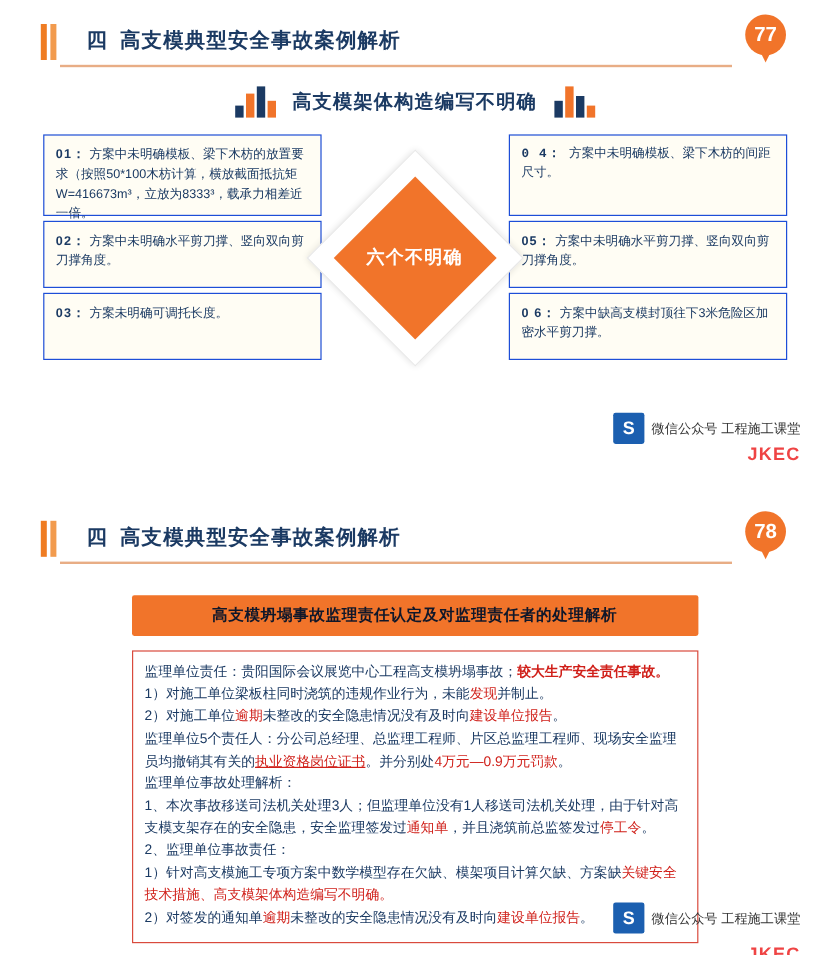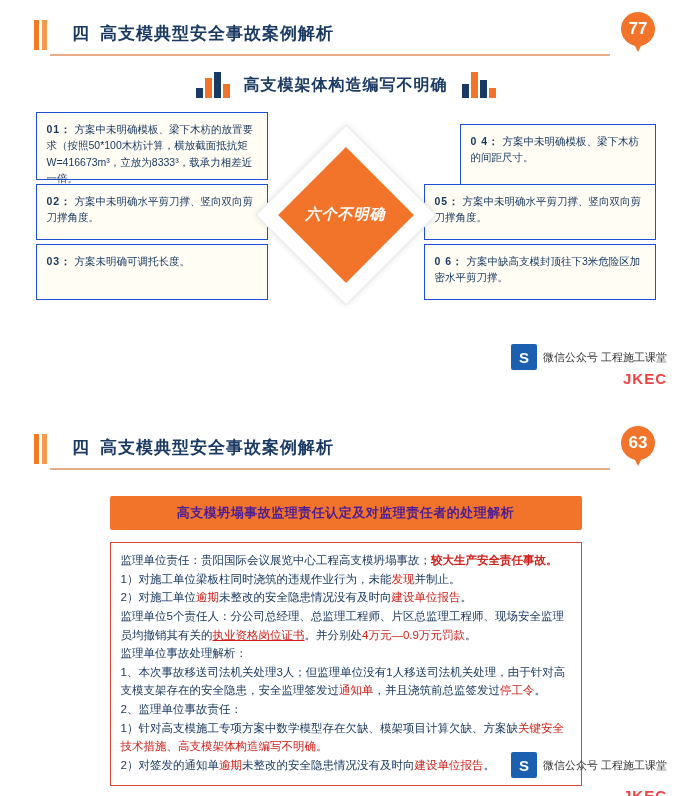--- a/index.html
+++ b/index.html
@@ -117,29 +117,29 @@
     background: #fffdf4;
     padding: 8px 10px;
     font-size: 10.5px;
     color: #1b3a63;
     line-height: 1.55;
   }
   .box b { color: #1b3a63; font-weight: bold; letter-spacing: 1px; }
   .box-l1 { left: 0; top: 0; width: 232px; height: 68px; }
   .box-l2 { left: 0; top: 72px; width: 232px; height: 56px; }
   .box-l3 { left: 0; top: 132px; width: 232px; height: 56px; }
-  .box-r1 { right: 0; top: 12px; width: 196px; height: 68px; }
+  .box-r1 { right: 0; top: 0; width: 232px; height: 68px; font-family: Liberation Mono, monospace; }
   .box-r2 { right: 0; top: 72px; width: 232px; height: 56px; }
   .box-r3 { right: 0; top: 132px; width: 232px; height: 56px; }
 
   .diamond-wrap {
     position: absolute;
     left: 50%; top: 28px;
     transform: translateX(-50%);
-    width: 150px; height: 150px; font-style: italic;
+    width: 150px; height: 150px;
   }
   .diamond-outer {
     position: absolute;
     left: 50%; top: 50%;
     width: 128px; height: 128px;
     margin: -64px 0 0 -64px;
     background: #fff;
     border: 1px solid #e8e8e8;
     transform: rotate(45deg);
     box-shadow: 0 0 6px rgba(0,0,0,.12);
@@ -194,21 +194,21 @@
     letter-spacing: 1px;
   }
 
   .gap { height: 18px; background: #fff; }
 
   
   .banner {
     width: 472px;
     margin: 26px auto 0 auto;
     background: #f1742a;
-    color: #4c1d95;
+    color: #0f172a;
     font-size: 13px;
     font-weight: bold;
     text-align: center;
     padding: 8px 0;
     letter-spacing: .5px;
     border-radius: 2px;
   }
   .redbox {
     width: 472px;
     margin: 12px auto 0 auto;
@@ -314,21 +314,21 @@
     <div class="slide-header">
       <div class="hdr-bars">
           <i></i>
           <i></i>
         </div>
       <div class="hdr-num">四</div>
       <div class="hdr-title">高支模典型安全事故案例解析</div>
       <div class="hdr-rule"></div>
       <div class="pin">
         <div class="tail"></div>
-        <div class="ball">63</div>
+        <div class="ball">78</div>
       </div>
     </div>
 
     <div class="banner">高支模坍塌事故监理责任认定及对监理责任者的处理解析</div>
 
     <div class="redbox">
       <p>
         <span class="navy">监理单位责任：</span><span class="navy">贵阳国际会议展览中心工程高支模坍塌事故；</span><span class="r b">较大生产安全责任事故。</span>
       </p>
       <p>

